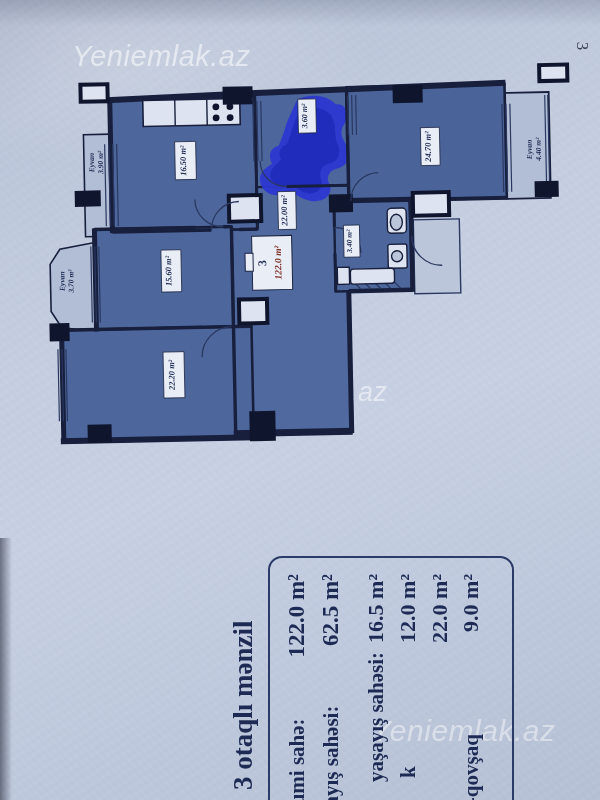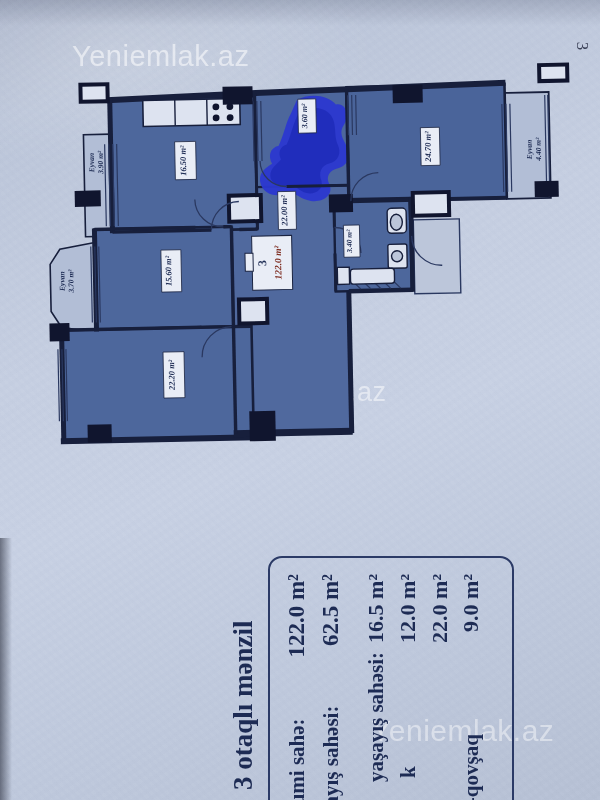--- a/index.html
+++ b/index.html
@@ -14,21 +14,21 @@
   #topband{left:0;top:0;width:600px;height:26px;
     background:linear-gradient(180deg,rgba(98,106,128,.30),rgba(98,106,128,0));}
   #leftshadow{left:0;top:538px;width:12px;height:262px;
     background:linear-gradient(90deg,rgba(30,34,48,.55),rgba(30,34,48,0));}
   #grain{left:0;top:0;width:600px;height:800px;opacity:.35;
     background:
       repeating-linear-gradient(47deg,rgba(255,255,255,.02) 0 3px,rgba(90,100,125,.03) 3px 6px),
       repeating-linear-gradient(-33deg,rgba(255,255,255,.02) 0 4px,rgba(80,90,115,.03) 4px 8px);}
   .watermark{
     position:absolute;font-family:"Liberation Sans",sans-serif;
-    color:rgba(255,255,255,.55);letter-spacing:.5px;white-space:nowrap;
+    color:rgba(255,255,255,.55);letter-spacing:.5px;white-space:nowrap;font-style:italic;
   }
   #wm-top{left:72px;top:40px;font-size:29px;}
   #wm-mid{left:221px;top:377px;font-size:27px;color:rgba(255,255,255,.5);}
   #wm-bot{left:371px;top:714px;font-size:30px;color:rgba(255,255,255,.45);}
   #page-num{
     position:absolute;left:578px;top:36px;font-size:17px;color:#3c4258;
     transform:rotate(90deg);font-family:"Liberation Serif",serif;
   }
   #plan-wrap{position:absolute;left:30px;top:50px;width:560px;height:410px;transform:rotate(-1.2deg);}
   

